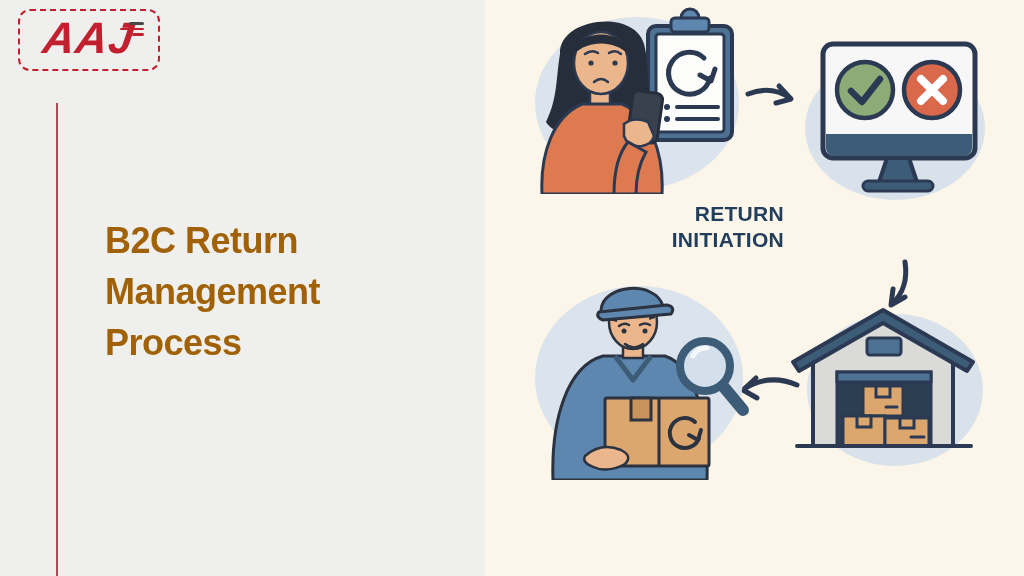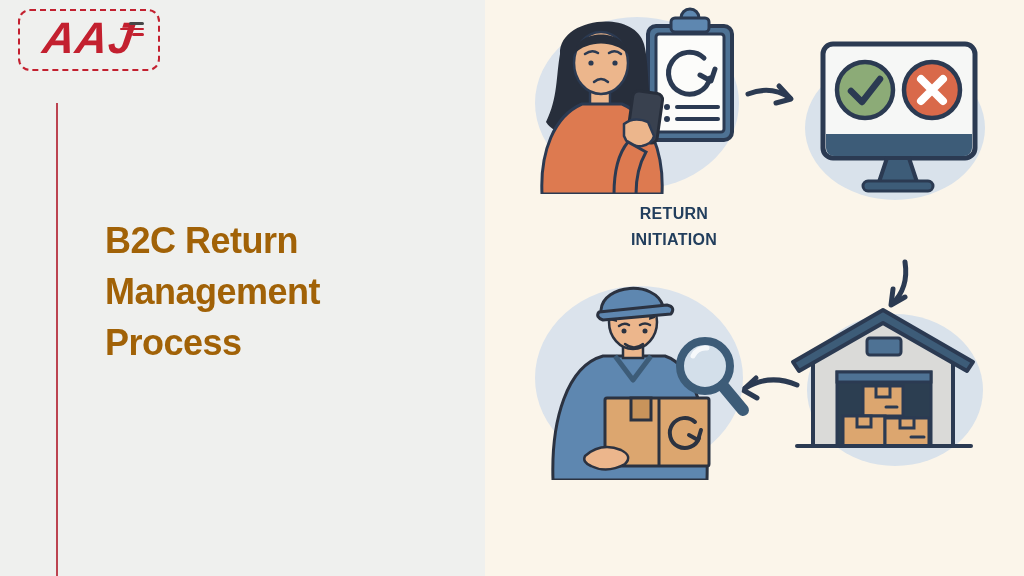--- a/index.html
+++ b/index.html
@@ -33,22 +33,22 @@
     font-size:36px; line-height:51px; font-weight:800; color:#a16207; letter-spacing:-0.5px;
   }
 
   
   .right-panel { position:absolute; left:485px; top:0; width:539px; height:576px; background:#fbf5ea; }
   .arrows-svg { position:absolute; left:0; top:0; pointer-events:none; }
 
   .step { position:absolute; margin:0; }
   .step svg { display:block; }
   .step-label {
-    position:absolute; text-align:center; white-space:pre-line;
-    font-size:16px; line-height:26px; font-weight:700; color:#223e5d; letter-spacing:0.3px;
+    position:absolute; text-align:right; white-space:pre-line;
+    font-size:21px; line-height:26px; font-weight:700; color:#223e5d; letter-spacing:0.3px;
   }
   #label-1 { left:34px;  top:199px; width:220px; }
 
   #step-1 { left:45px;  top:2px; }
   #step-2 { left:318px; top:38px; }
   #step-3 { left:298px; top:298px; }
   #step-4 { left:42px;  top:260px; }
 </style>
 </head>
 <body>

